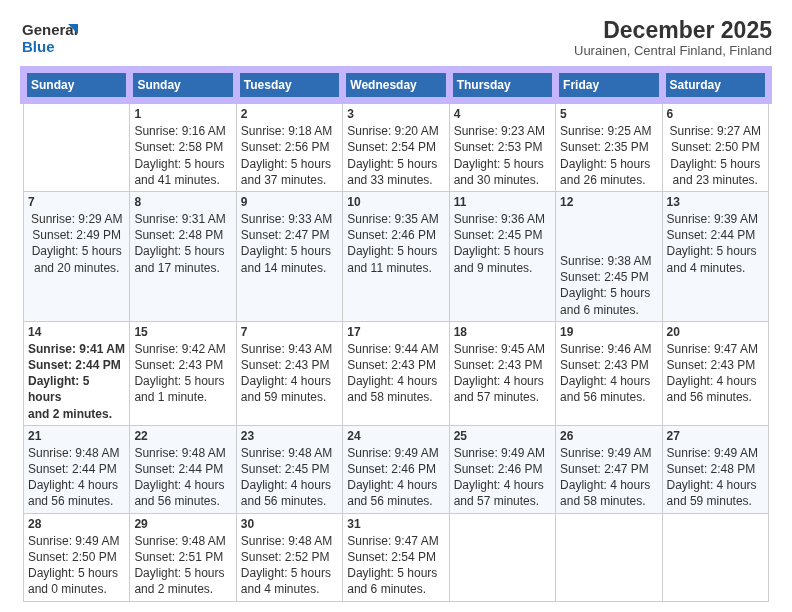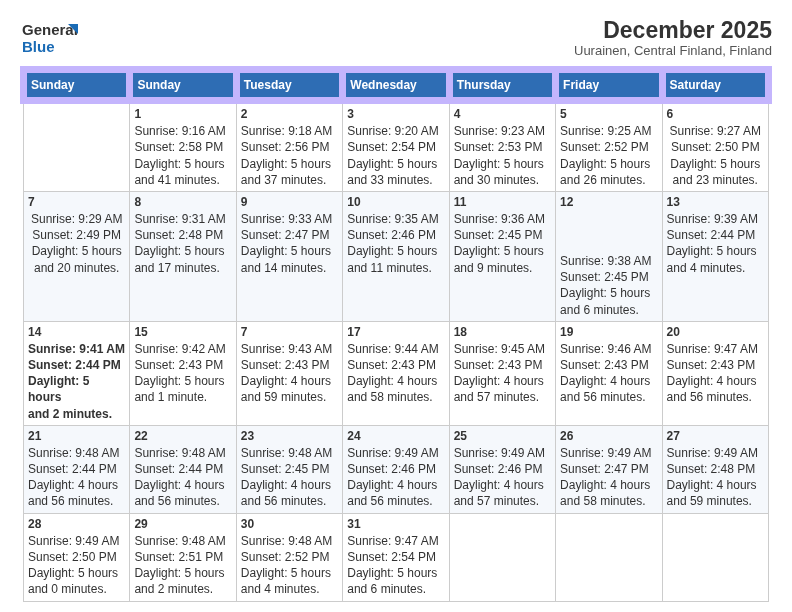--- a/index.html
+++ b/index.html
@@ -148,21 +148,21 @@
           <td>
             <span class="day-number">4</span>
             <div class="day-info" style="white-space: pre-line;">Sunrise: 9:23 AM
 Sunset: 2:53 PM
 Daylight: 5 hours
 and 30 minutes.</div>
           </td>
           <td>
             <span class="day-number">5</span>
             <div class="day-info" style="white-space: pre-line;">Sunrise: 9:25 AM
-Sunset: 2:52 PM
+Sunset: 2:35 PM
 Daylight: 5 hours
 and 26 minutes.</div>
           </td>
           <td>
             <span class="day-number">6</span>
             <div class="day-info" style="white-space: pre-line; text-align: center;">Sunrise: 9:27 AM
 Sunset: 2:50 PM
 Daylight: 5 hours
 and 23 minutes.</div>
           </td>

